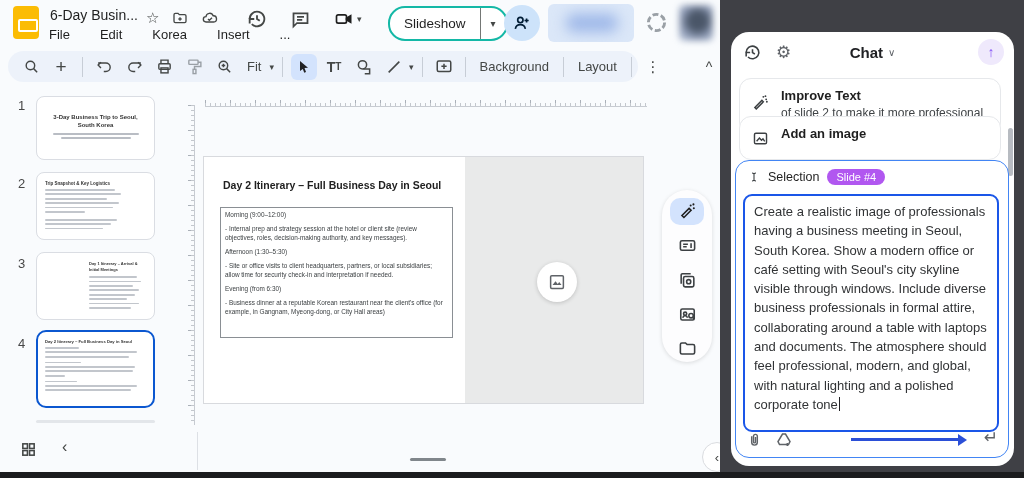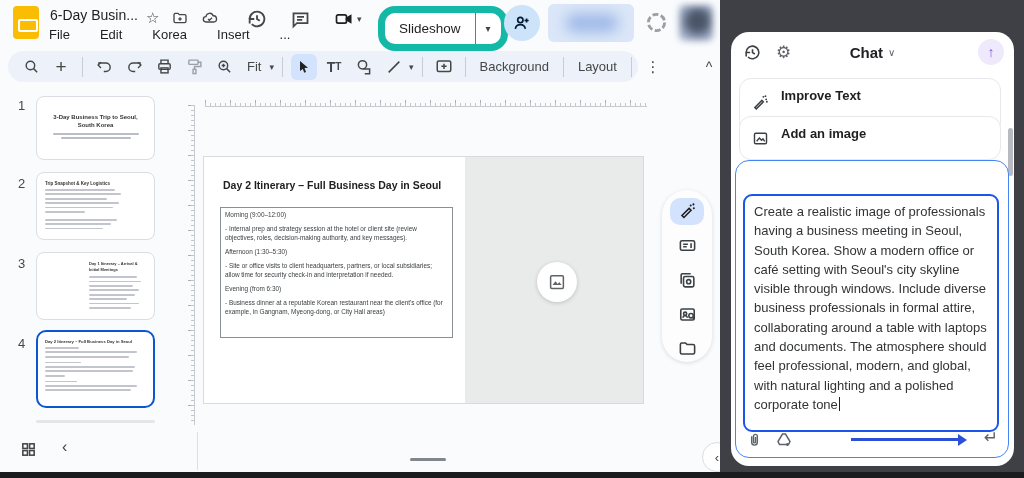--- a/index.html
+++ b/index.html
@@ -10,21 +10,21 @@
 
   
   .topbar{left:0;top:0;width:720px;height:46px;background:#f9fbfd;}
   .slides-logo{left:13px;top:6px;width:26px;height:33px;background:#fbbc04;border-radius:4px;}
   .slides-logo::after{content:"";position:absolute;left:5px;top:13px;width:16px;height:9px;border:2.5px solid #fff;border-radius:2px;}
   .doc-title{left:50px;top:7px;font-size:14px;color:#1f1f1f;white-space:nowrap;}
   .title-icons{left:146px;top:9px;display:flex;gap:13px;align-items:center;color:#444746;}
   .menubar{left:49px;top:27px;display:flex;gap:30px;font-size:13px;color:#1f1f1f;}
   .menubar span{cursor:default;}
   .tb-actions{left:246px;top:8px;display:flex;gap:22px;align-items:center;}
-  .slideshow-btn{left:378px;top:6px;height:31px;display:flex;align-items:center;border:7px solid #14b8a6;border-radius:17px;background:#fff;overflow:hidden;}
+  .slideshow-btn{left:388px;top:6px;height:31px;display:flex;align-items:center;border:2px solid #14b8a6;border-radius:17px;background:#fff;overflow:hidden;}
   .slideshow-btn .lbl{padding:0 14px;font-size:13.5px;color:#1f1f1f;}
   .slideshow-btn .dd{border-left:1px solid #747775;padding:0 10px;font-size:10px;color:#444746;height:100%;display:flex;align-items:center;}
   .share-person{left:504px;top:5px;width:36px;height:36px;border-radius:50%;background:#cde3fa;display:flex;align-items:center;justify-content:center;}
   .blur-share{left:548px;top:4px;width:86px;height:38px;border-radius:6px;background:#dbe7f8;overflow:hidden;}
   .blur-share i{position:absolute;left:18px;top:10px;width:52px;height:18px;background:#9db7e8;border-radius:8px;filter:blur(7px);display:block;}
   .spiral-gray{left:645px;top:11px;}
   .avatar-blur{left:679px;top:5px;width:34px;height:36px;border-radius:5px;background:radial-gradient(circle at 55% 45%,#4a5668 0 30%,#8e9bb5 60%,#c9d3e6 100%);filter:blur(3px);}
 
   
   .toolbar{left:8px;top:51px;width:630px;height:31px;background:#edf2fa;border-radius:16px;display:flex;align-items:center;padding:0 10px;box-sizing:border-box;gap:4px;}
@@ -424,38 +424,48 @@
 
       <div class="sugg" style="top:46px;height:56px">
         <span style="margin-top:6px">
           <svg width="17" height="17" viewBox="0 0 24 24" fill="none" stroke="#3c4043" stroke-width="2">
               <path d="M3 21l10-10 2 2-10 10z" transform="translate(1,-2)"></path>
               <path d="M16 4v.01M20 7.5v.01M19 3v.01M21 11v.01" stroke-linecap="round" stroke-width="2.6"></path>
             </svg>
         </span>
         <span>
           <div class="tt">Improve Text</div>
+          <div class="st">of slide 2 to make it more professional</div>
         </span>
       </div>
 
       <div class="sugg" style="top:84px;height:44px">
         <span style="margin-top:4px">
           <svg width="17" height="17" viewBox="0 0 24 24" fill="none" stroke="#3c4043" stroke-width="2">
               <rect x="3.5" y="4.5" width="17" height="15" rx="2"></rect>
               <path d="M6.5 16l4-4.5 3 3 2-2 2.5 3.5"></path>
             </svg>
         </span>
         <span>
           <div class="tt">Add an image</div>
         </span>
       </div>
 
       <div class="scrollthumb"></div>
 
       <div class="selcard">
+        <div class="selhead">
+          <span>
+            <svg width="12" height="14" viewBox="0 0 24 24" fill="none" stroke="#3c4043" stroke-width="2.2">
+                <path d="M12 4v16M8 4c2 0 3 .8 4 2 1-1.2 2-2 4-2M8 20c2 0 3-.8 4-2 1 1.2 2 2 4 2"></path>
+              </svg>
+          </span>
+          <span class="sel-label">Selection</span>
+          <span class="sel-badge">Slide #4</span>
+        </div>
 
         <div class="prompt-box">Create a realistic image of professionals having a business meeting in Seoul, South Korea. Show a modern office or café setting with Seoul's city skyline visible through windows. Include diverse business professionals in formal attire, collaborating around a table with laptops and documents. The atmosphere should feel professional, modern, and global, with natural lighting and a polished corporate tone</div>
 
         <div class="selfoot">
           <span>
             <svg width="17" height="17" viewBox="0 0 24 24" fill="none" stroke="#5f6368" stroke-width="2">
                 <path d="M8 6v8.5a4 4 0 0 0 8 0V6a2.7 2.7 0 0 0-5.4 0v8a1.4 1.4 0 0 0 2.8 0V7"></path>
               </svg>
           </span>
           <span>

